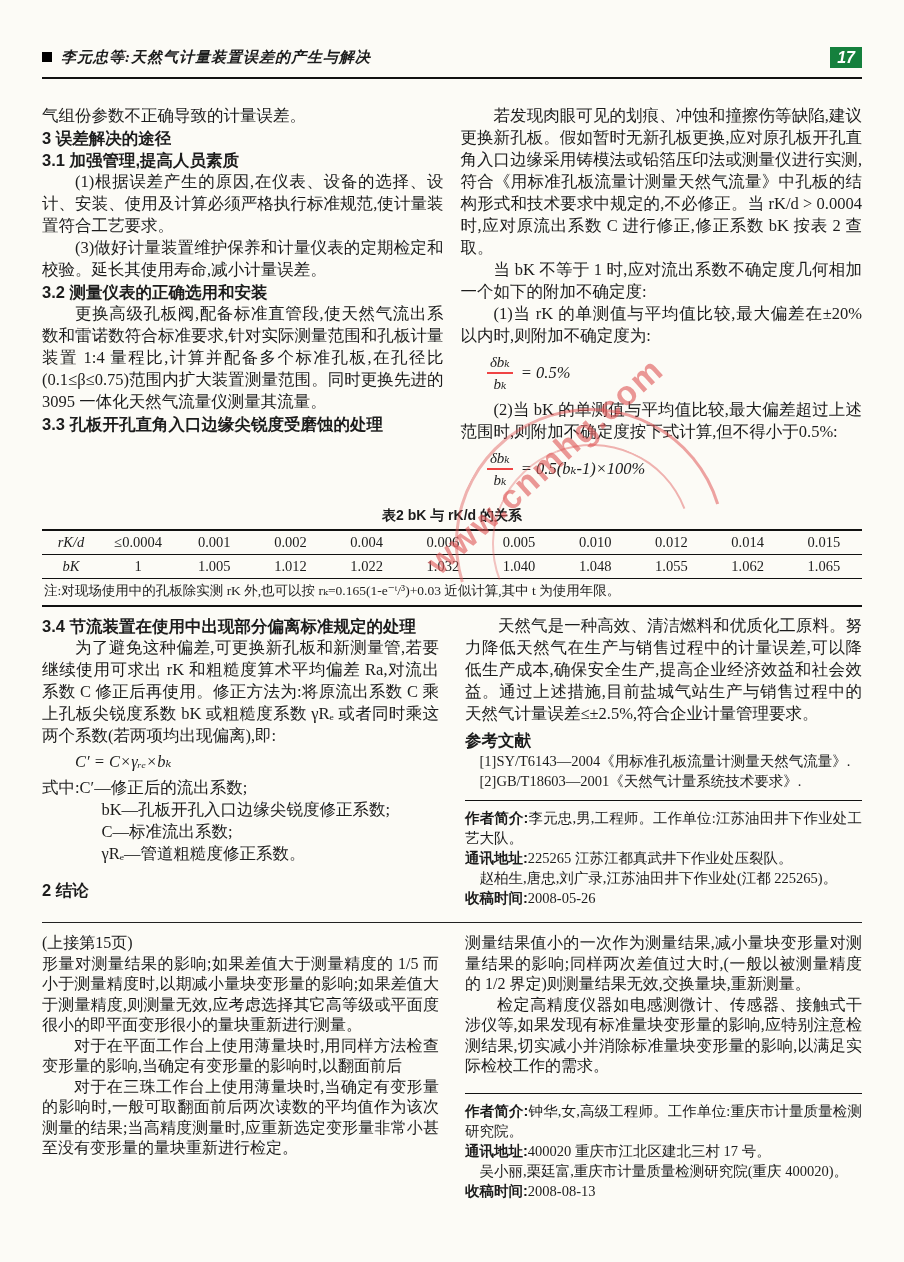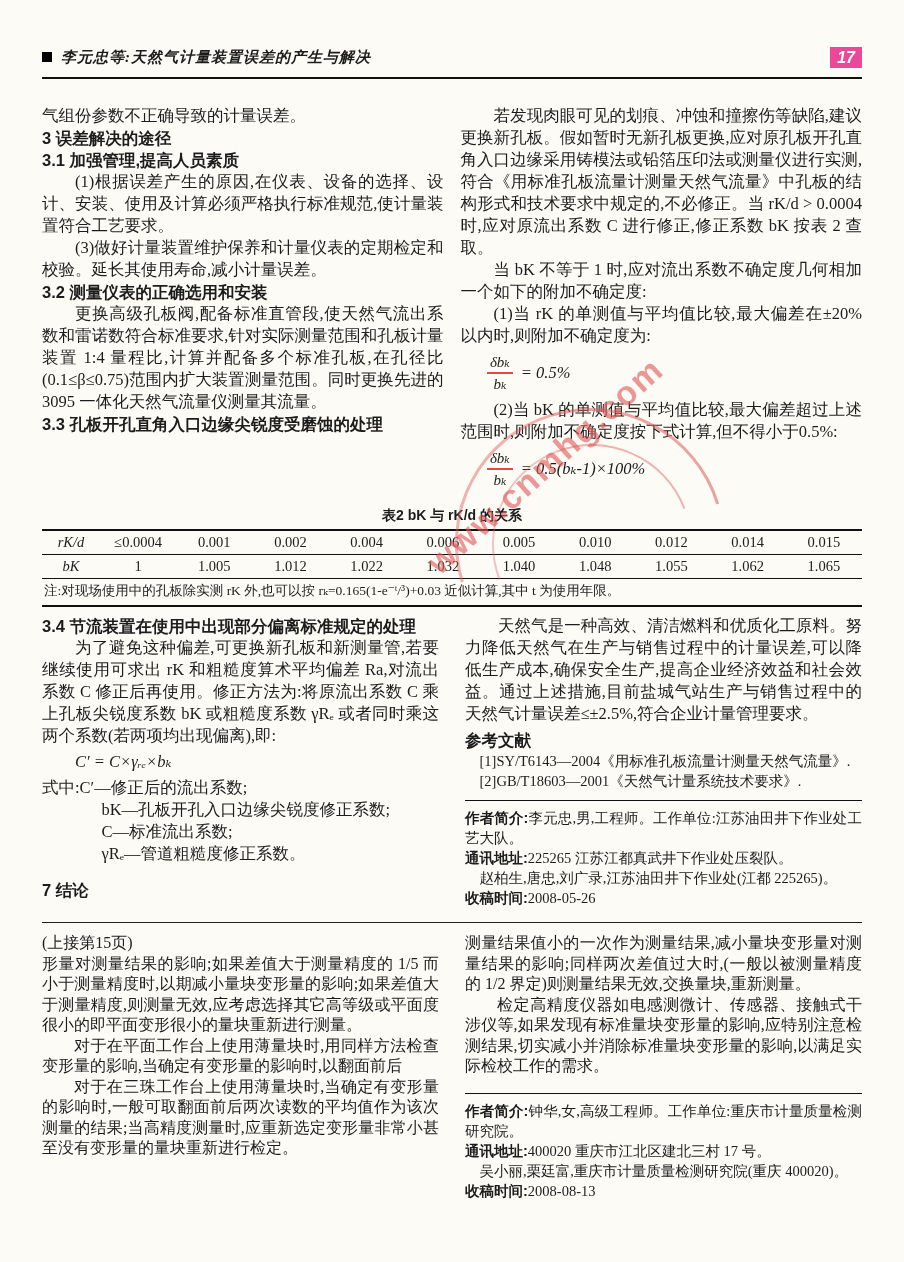--- a/index.html
+++ b/index.html
@@ -9,21 +9,21 @@
     background:#fcfbf6; color:#1c1c1c; overflow:hidden;
     font-family:"Liberation Serif","DejaVu Serif",serif;
   }
   .inner { position:relative; padding:44px 42px 0 42px; z-index:2; }
 
   
   .header { display:flex; justify-content:space-between; align-items:center; height:26px; }
   .header-left { display:flex; align-items:center; gap:9px; }
   .hsquare { width:10px; height:10px; background:#000; flex:0 0 auto; }
   .running-title { font-style:italic; font-weight:bold; font-size:15px; letter-spacing:1px; }
-  .pageno { background:#ec4899; color:#fff; font-family:"Liberation Sans","DejaVu Sans",sans-serif;
+  .pageno { background:#15803d; color:#fff; font-family:"Liberation Sans","DejaVu Sans",sans-serif;
     font-style:italic; font-weight:bold; font-size:16px; line-height:21px; padding:0 7px; }
   .header-rule { border-bottom:2px solid #111; margin-top:7px; }
 
   
   .cols { display:flex; gap:26px; }
   .col { flex:1 1 0; font-size:16.5px; line-height:22px; text-align:justify; }
   .secA { margin-top:26px;gap:17px; }
   .secB { margin-top:8px; }
   .secC { margin-top:10px; }
   .secC .col { font-size:16px; line-height:20.5px; }
@@ -165,21 +165,21 @@
 
     <div class="cols secB">
       <div class="col">
         <p class="h">3.4  节流装置在使用中出现部分偏离标准规定的处理</p>
         <p class="ind">为了避免这种偏差,可更换新孔板和新测量管,若要继续使用可求出 rK 和粗糙度算术平均偏差 Ra,对流出系数 C 修正后再使用。修正方法为:将原流出系数 C 乘上孔板尖锐度系数 bK 或粗糙度系数 γRₑ 或者同时乘这两个系数(若两项均出现偏离),即:</p>
         <p class="formula-line">C′ = C×γᵣₑ×bₖ</p>
         <p class="np">式中:C′—修正后的流出系数;</p>
         <p class="defitem">bK—孔板开孔入口边缘尖锐度修正系数;</p>
         <p class="defitem">C—标准流出系数;</p>
         <p class="defitem">γRₑ—管道粗糙度修正系数。</p>
-        <p class="h" style="margin-top:14px;">7  结论</p>
+        <p class="h" style="margin-top:14px;">2  结论</p>
       </div>
       <div class="col">
         <p class="ind">天然气是一种高效、清洁燃料和优质化工原料。努力降低天然气在生产与销售过程中的计量误差,可以降低生产成本,确保安全生产,提高企业经济效益和社会效益。通过上述措施,目前盐城气站生产与销售过程中的天然气计量误差≤±2.5%,符合企业计量管理要求。</p>
         <p class="h" style="margin-top:4px;">参考文献</p>
         <p class="small refitem">[1]SY/T6143—2004《用标准孔板流量计测量天然气流量》.</p>
         <p class="small refitem">[2]GB/T18603—2001《天然气计量系统技术要求》.</p>
         <div class="authors-divider"></div>
         <p class="small np"><span class="blabel">作者简介:</span><span>李元忠,男,工程师。工作单位:江苏油田井下作业处工艺大队。</span></p>
         <p class="small np"><span class="blabel">通讯地址:</span><span>225265 江苏江都真武井下作业处压裂队。</span></p>
         <p class="small coauthors">赵柏生,唐忠,刘广录,江苏油田井下作业处(江都 225265)。</p>

